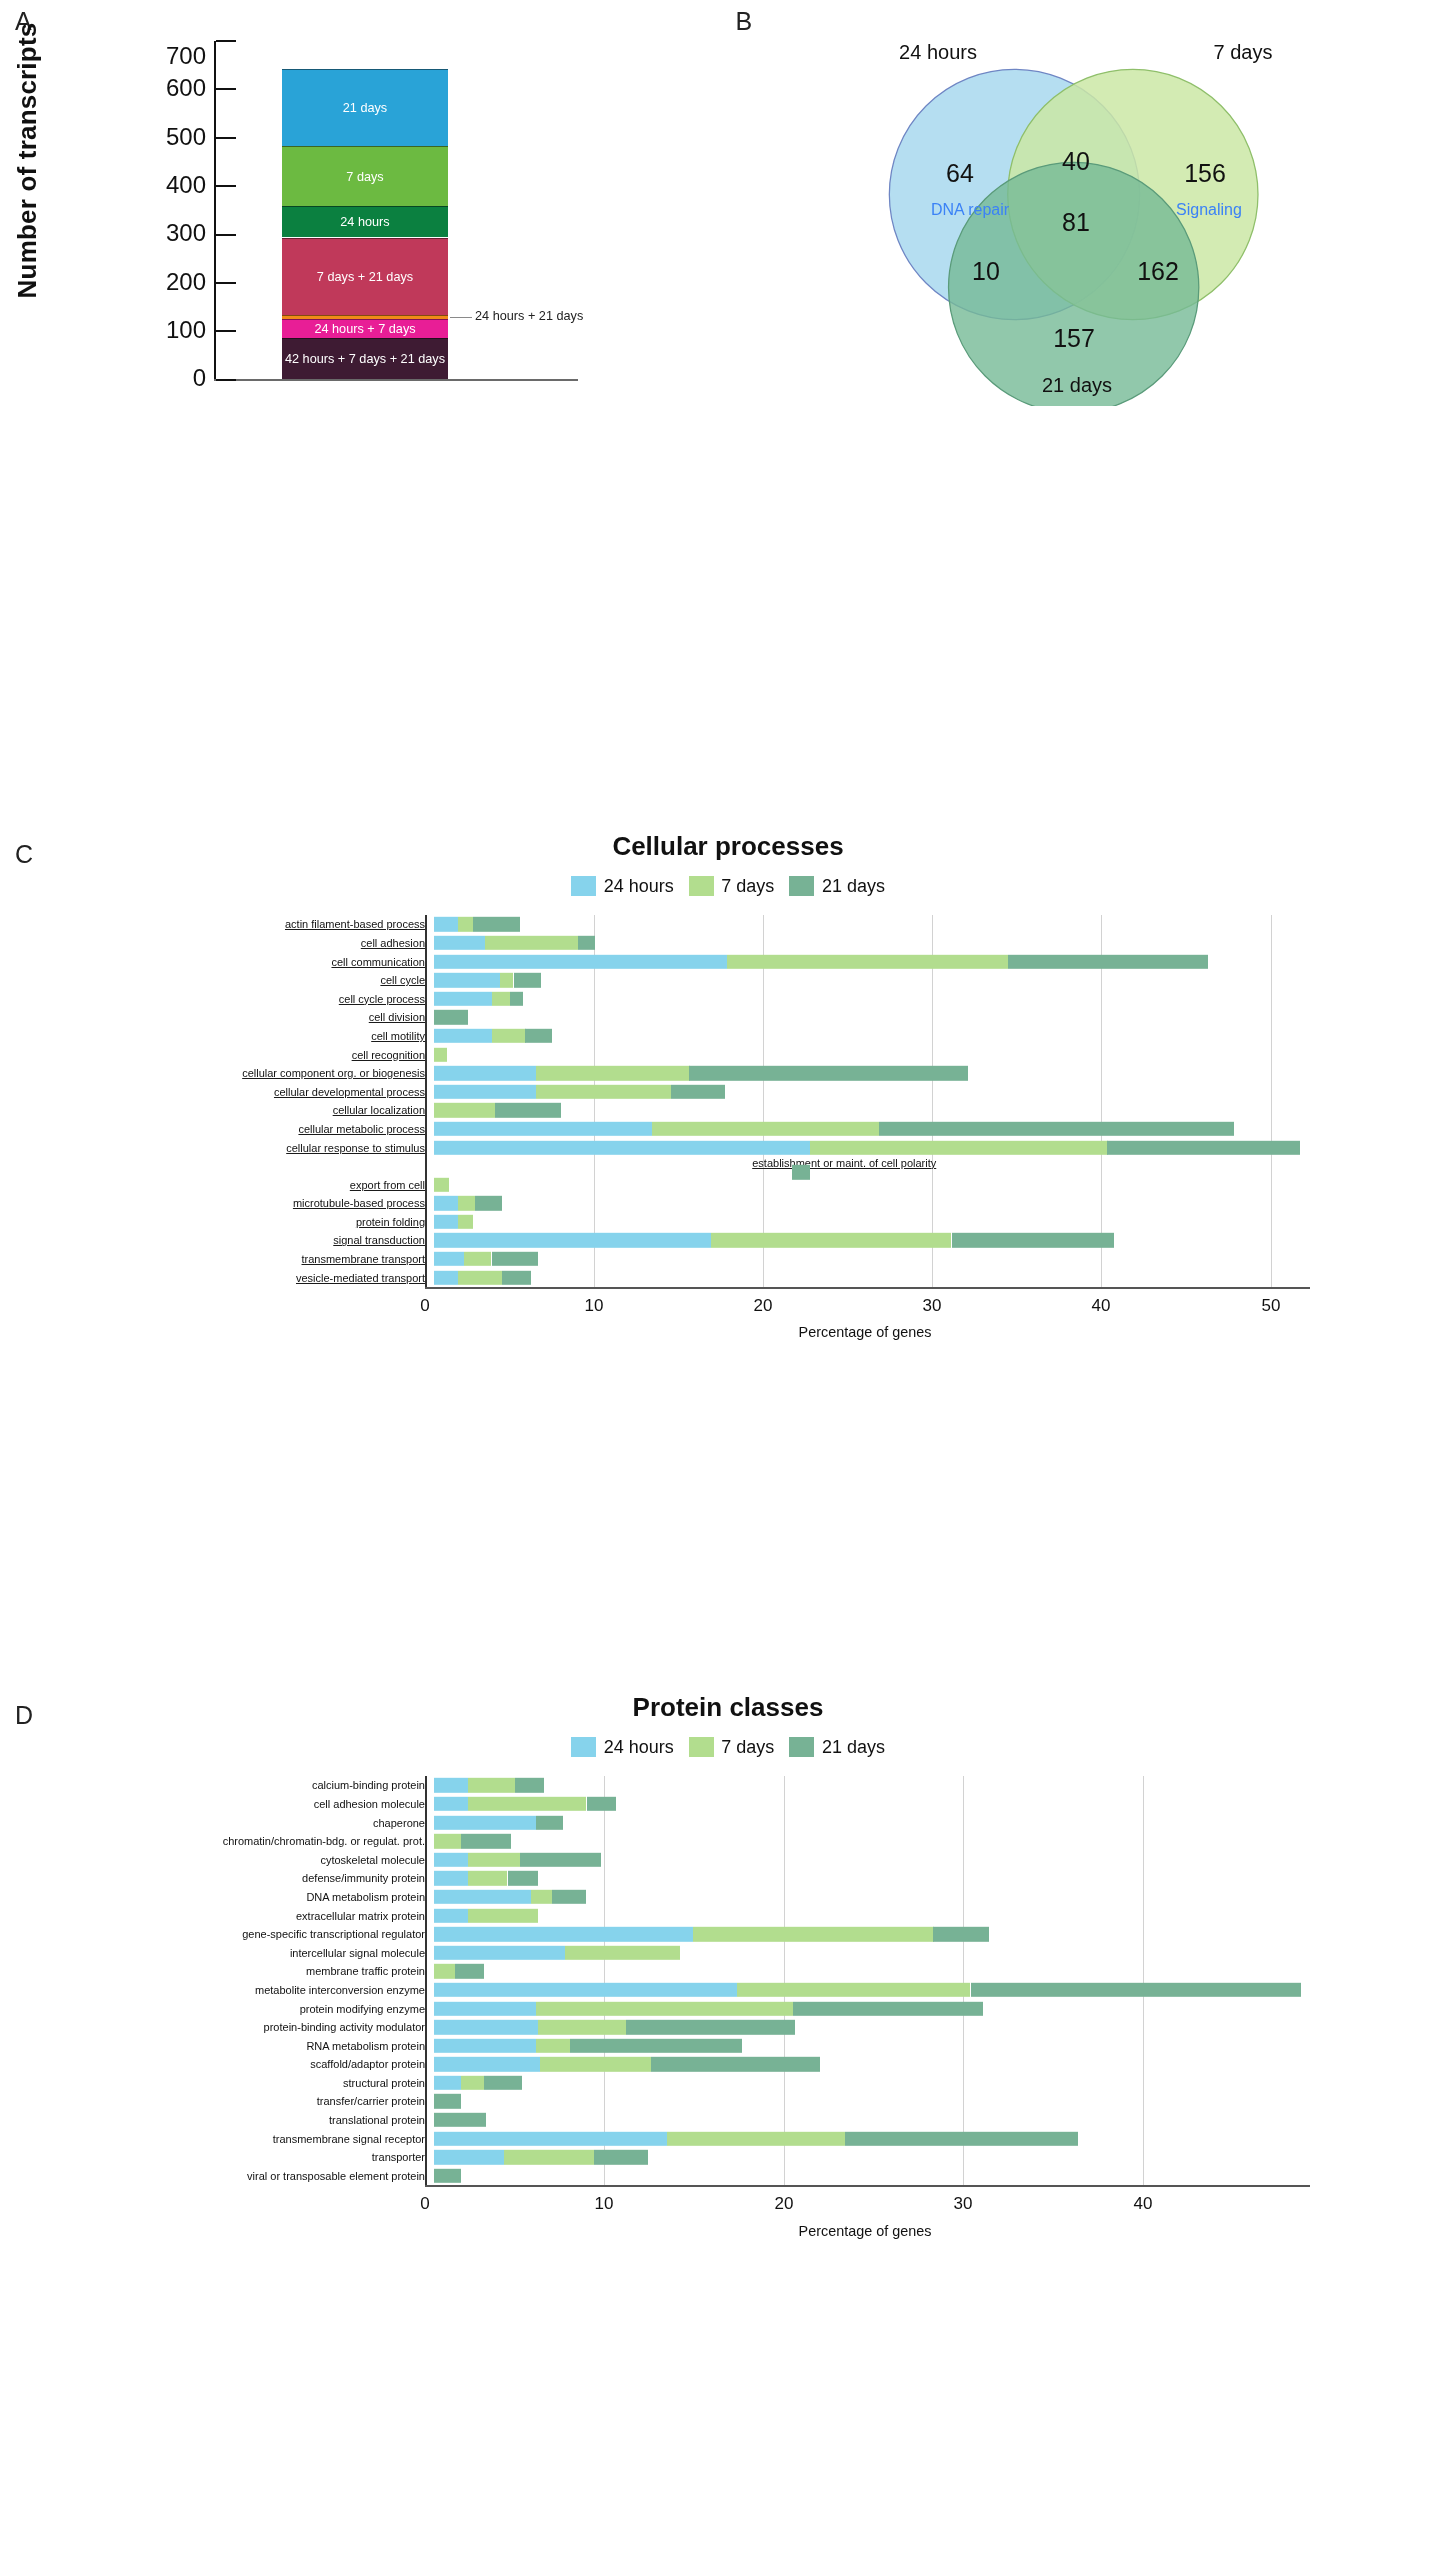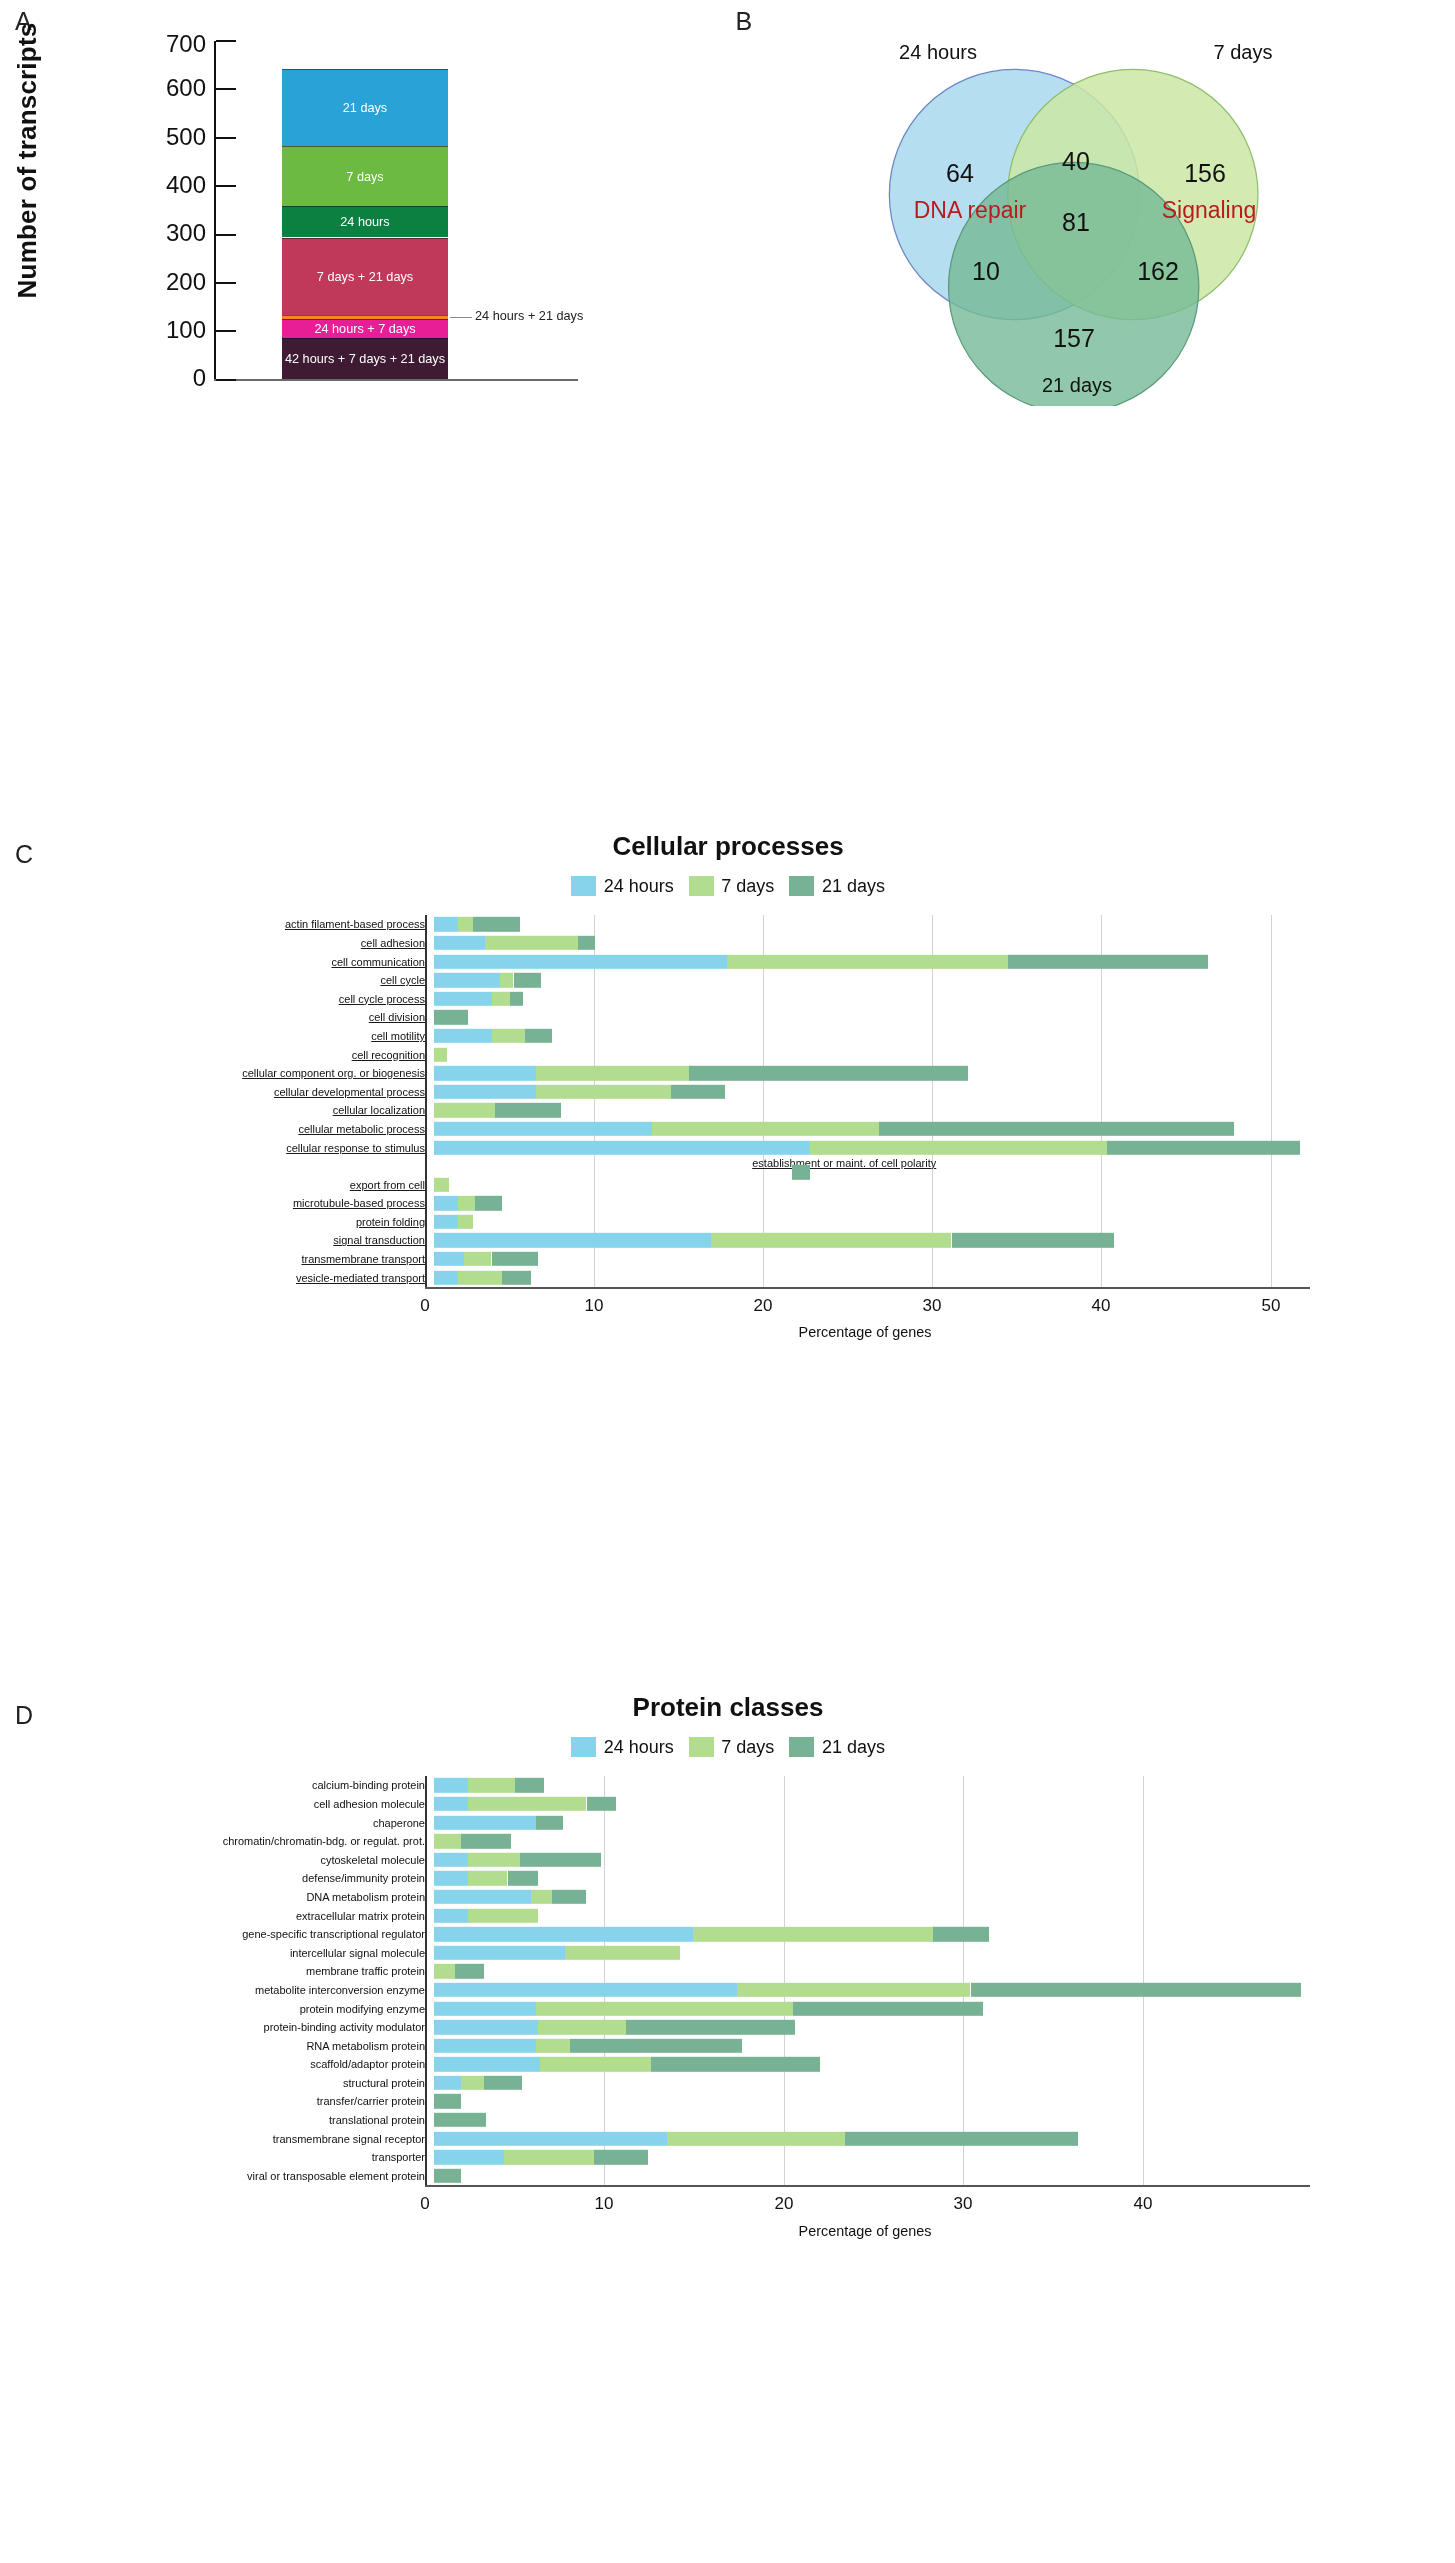--- a/index.html
+++ b/index.html
@@ -26,21 +26,21 @@
          border-top:0.8px solid rgba(0,0,0,.45);}
   #a-callout-line{position:absolute;left:236px;top:177px;width:22px;height:0.8px;background:#8a8a8a;}
   #a-callout{position:absolute;left:261px;top:169px;font-size:12.7px;color:#222;white-space:nowrap;}
 
   
   #panelB{position:absolute;left:727px;top:0;width:728px;height:406px;}
   .venn-num{position:absolute;font-size:25px;color:#111;text-align:center;
             transform:translate(-50%,-50%);}
   .venn-lab{position:absolute;font-size:20px;color:#111;text-align:center;
             transform:translate(-50%,-50%);white-space:nowrap;}
-  .venn-ann{position:absolute;font-size:23px;color:#b91c1c;text-align:center;
+  .venn-ann{position:absolute;font-size:16px;color:#3b82f6;text-align:center;
             transform:translate(-50%,-50%);white-space:nowrap;}
 
   
   .hpanel{position:absolute;left:0;width:1456px;}
   .hp-title{text-align:center;font-size:26px;font-weight:700;color:#111;}
   .hp-legend{display:flex;justify-content:center;align-items:center;gap:15px;margin-top:13.5px;}
   .hp-legend .li{display:flex;align-items:center;gap:7.6px;font-size:18px;color:#111;}
   .hp-legend .sw{width:25px;height:20px;display:inline-block;}
   .hp-chart{position:relative;margin-top:18.6px;}
   .hp-rows{position:relative;}
@@ -77,21 +77,21 @@
         <div class="a-tick" style="top: -0.8px;"></div>
       </div>
     <div id="a-ticklabels">
         <div class="a-ticklab" style="top: 338px;">0</div>
         <div class="a-ticklab" style="top: 290px;">100</div>
         <div class="a-ticklab" style="top: 242px;">200</div>
         <div class="a-ticklab" style="top: 193px;">300</div>
         <div class="a-ticklab" style="top: 145px;">400</div>
         <div class="a-ticklab" style="top: 97px;">500</div>
         <div class="a-ticklab" style="top: 48px;">600</div>
-        <div class="a-ticklab" style="top: 4px;">700</div>
+        <div class="a-ticklab" style="top: 16px;">700</div>
       </div>
     <div id="a-bar">
         <div class="a-seg" style="height: 41px; bottom: 0px; top: auto; background: rgb(62, 27, 51);">
           <span>42 hours + 7 days + 21 days</span>
         </div>
         <div class="a-seg" style="height: 19.3px; bottom: 41px; top: auto; background: rgb(232, 30, 150);">
           <span>24 hours + 7 days</span>
         </div>
         <div class="a-seg" style="height: 3.9px; bottom: 60px; top: auto; background: rgb(240, 138, 25);"></div>
         <div class="a-seg" style="height: 77px; bottom: 64px; top: auto; background: rgb(192, 57, 90);">

